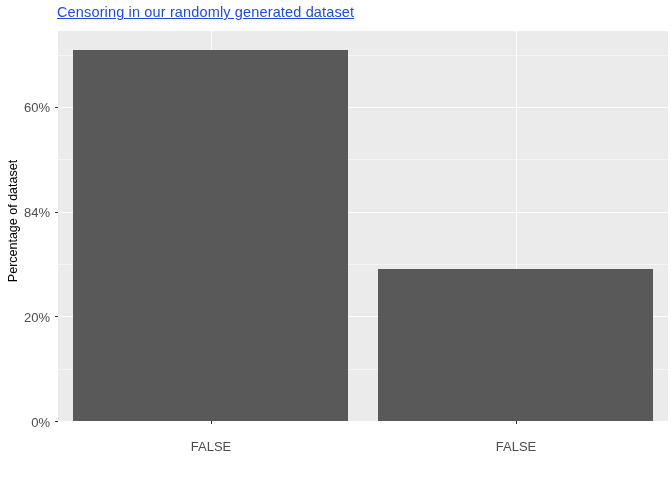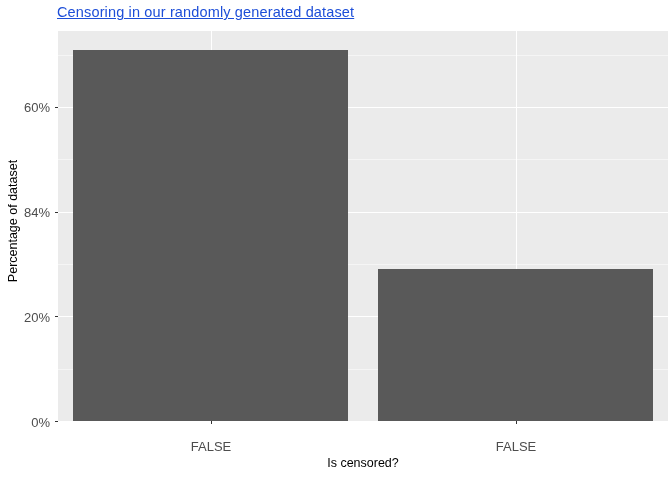--- a/index.html
+++ b/index.html
@@ -158,15 +158,14 @@
   <div class="ytick-mark" style="left: 55px; top: 107px;"></div>
 
   <div id="y-axis-title">Percentage of dataset</div>
 
   <div class="xtick-mark" style="left: 211px; top: 421px;"></div>
   <div class="xtick-mark" style="left: 516px; top: 421px;"></div>
 
   <div class="xtick-label" style="left: 211px; top: 440px;">FALSE</div>
   <div class="xtick-label" style="left: 516px; top: 440px;">FALSE</div>
 
-  <div id="x-axis-title">Is censored?</div>
 
 </div>
 
 </body></html>

